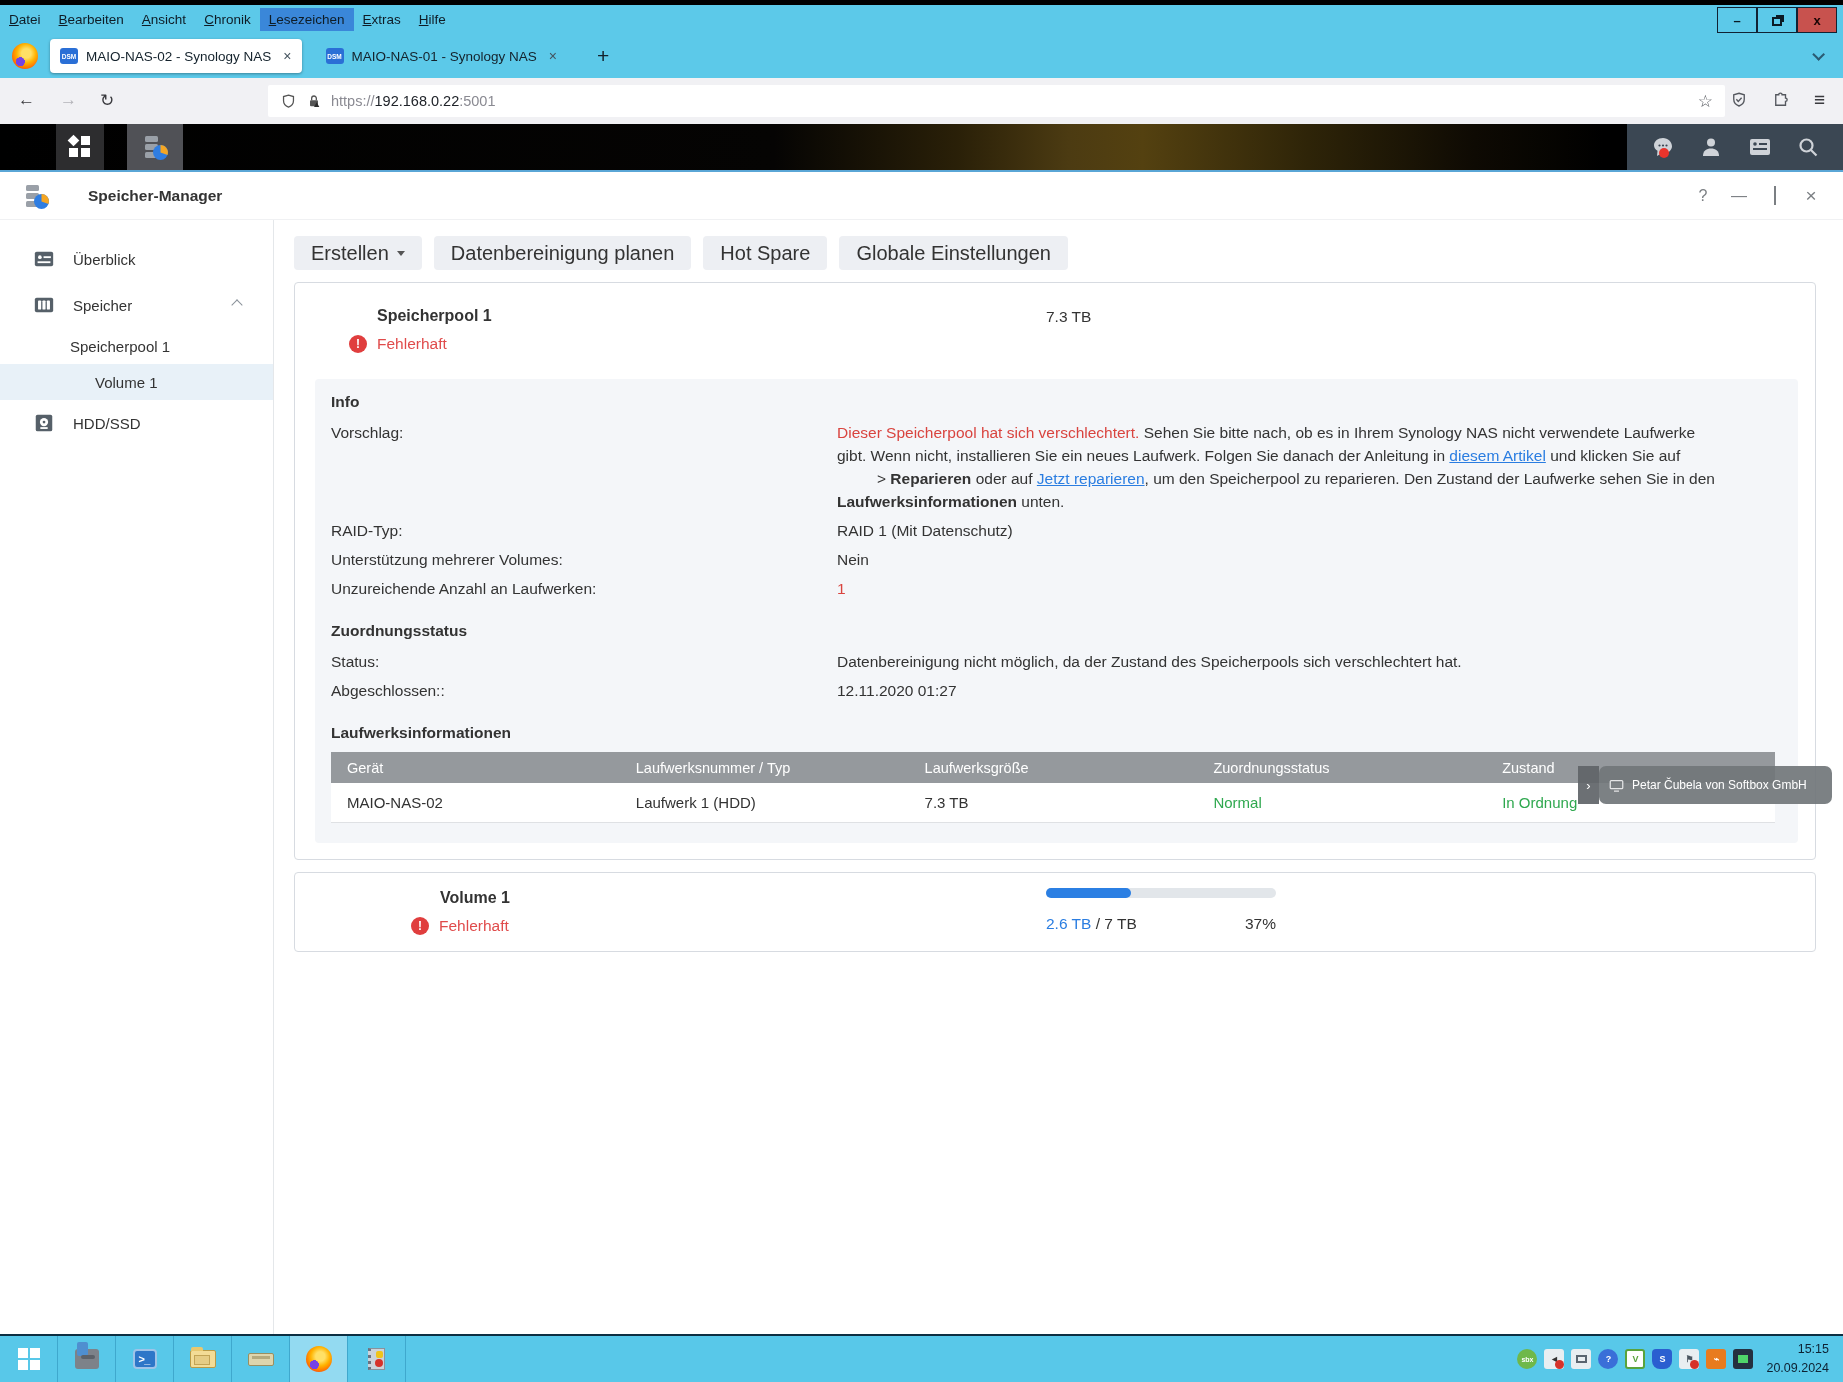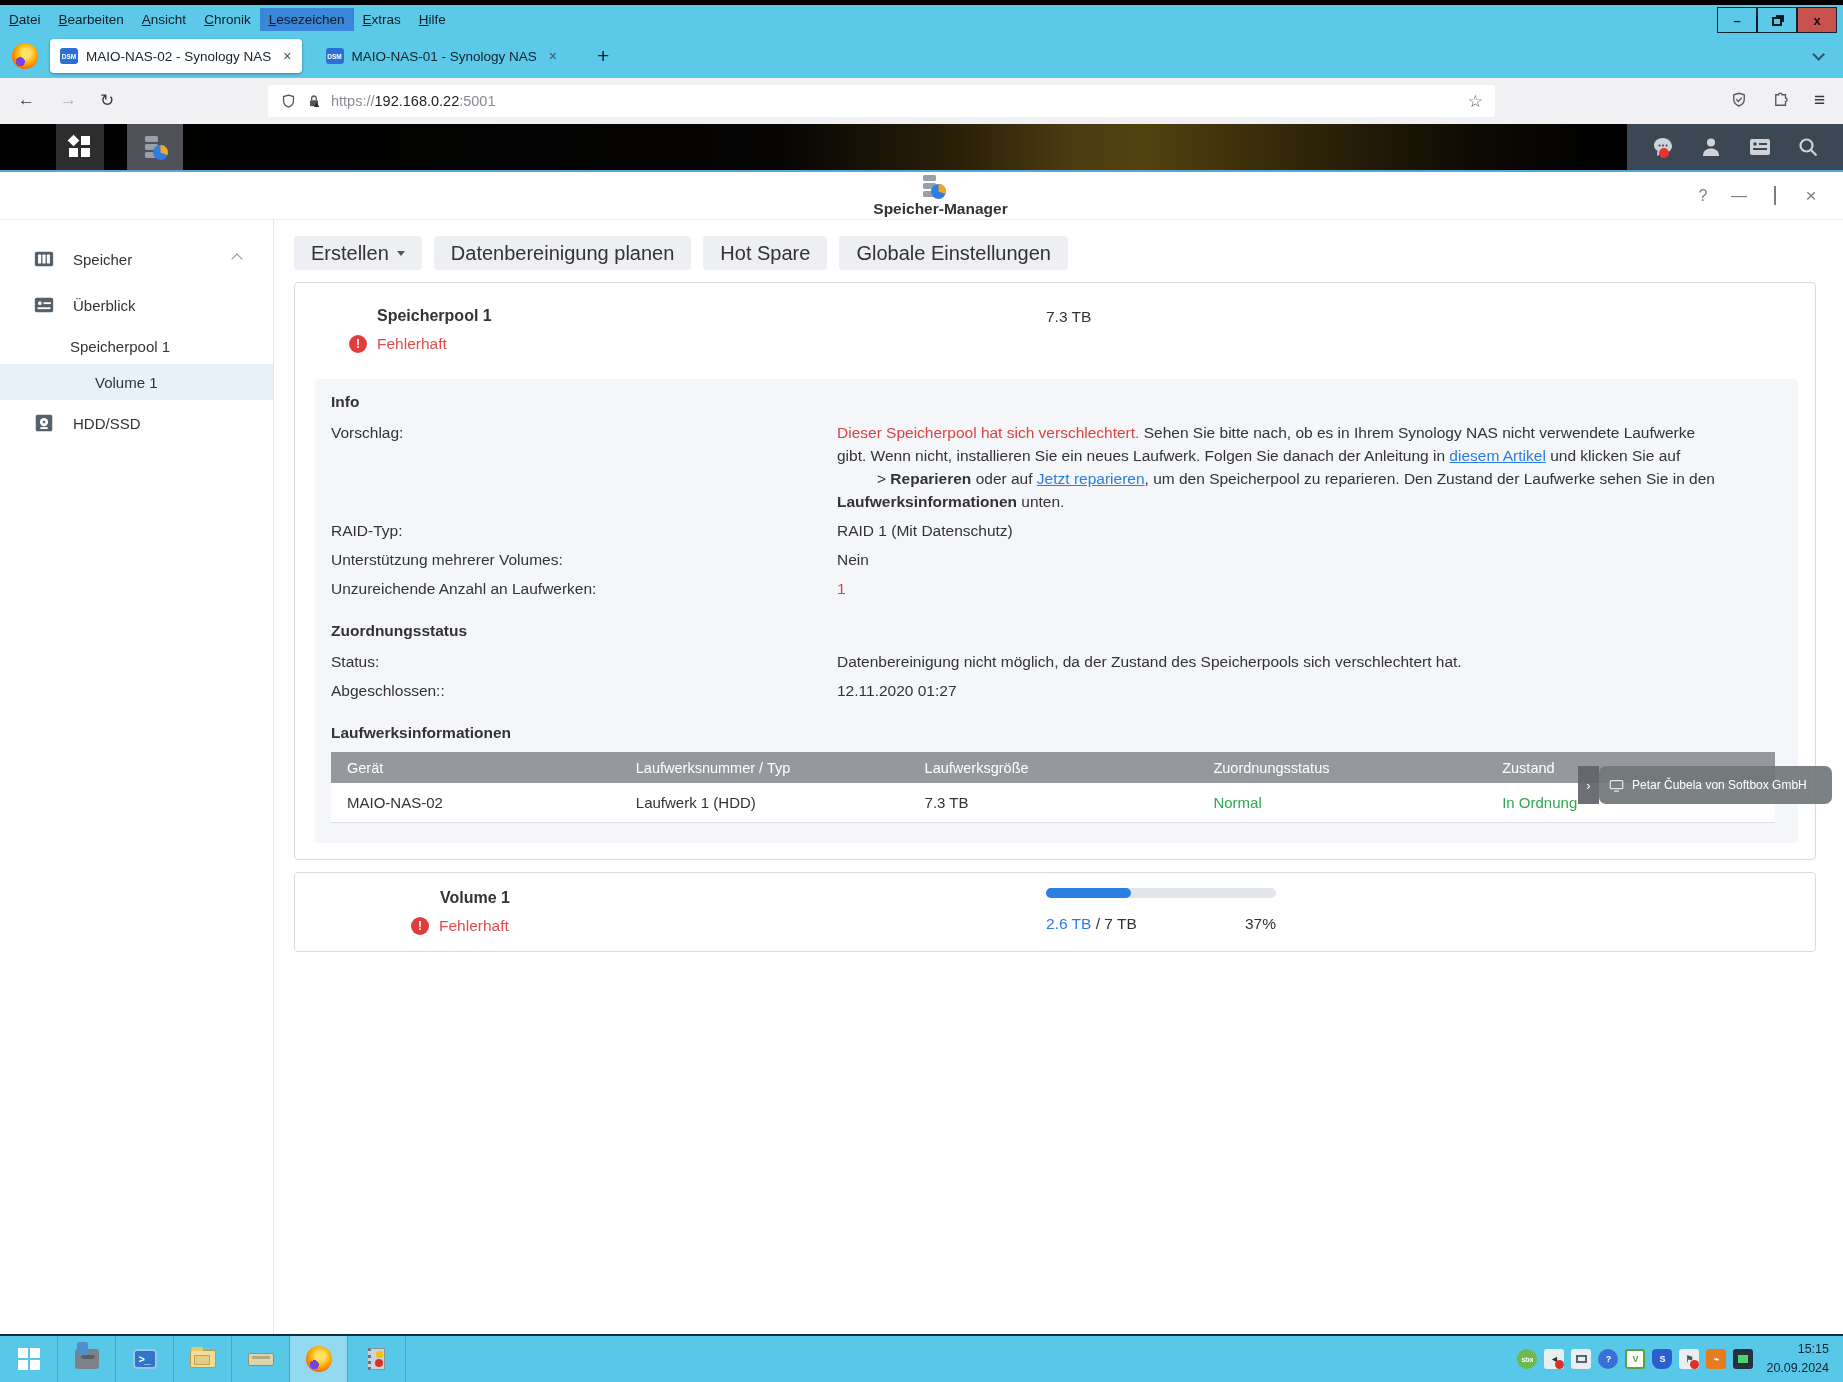--- a/index.html
+++ b/index.html
@@ -29,21 +29,21 @@
   .tab.active { background:#fff; box-shadow:0 1px 3px rgba(0,0,0,.35); }
   .dsm-fav { width:18px; height:16px; background:#2a6fd6; border-radius:3px; color:#fff;
     font-size:6.5px; font-weight:bold; display:flex; align-items:center; justify-content:center; flex:none; }
   .tab-close { font-size:14px; color:#44535e; margin-left:4px; }
   .newtab { font-size:21px; color:#14222c; margin-left:16px; }
   .tab-chevron { margin-left:auto; margin-right:22px; width:9px; height:9px;
     border-right:2px solid #2a5a72; border-bottom:2px solid #2a5a72; transform:rotate(45deg) translateY(-3px); }
 
   .addressbar { position:absolute; top:78px; left:0; right:0; height:46px; background:#f1f1f4; }
   .nav-ico { position:absolute; top:12px; font-size:17px; color:#3a3a3e; }
-  .urlbar { position:absolute; left:268px; top:7px; width:1227px; height:32px; background:#fff;
+  .urlbar { position:absolute; left:268px; top:7px; width:1457px; height:32px; background:#fff;
     border-radius:2px; display:flex; align-items:center; padding:0 12px; gap:9px; }
   .url-text { font-size:14.5px; }
   .url-dim { color:#8a8a92; }
   .url-host { color:#20242a; }
   .star { margin-left:auto; font-size:17px; color:#55585e; }
   .ab-right { position:absolute; top:11px; right:18px; display:flex; gap:24px; align-items:center; }
 
   
   .dsm-bar { position:absolute; top:124px; left:0; right:0; height:46px;
     background:linear-gradient(90deg,#000 0%,#050403 42%,#2a2008 52%,#4c3b12 58%,#544110 62%,#2e2408 71%,#0e0a03 80%,#000 87%); }
@@ -53,21 +53,21 @@
   .grid-ico { width:22px; height:22px; display:grid; grid-template-columns:9px 9px; grid-template-rows:9px 9px; gap:3px; }
   .grid-ico i { background:#fff; display:block; }
   .grid-ico i:first-child { transform:rotate(45deg) scale(.92); }
   .dsm-right { position:absolute; right:0; top:0; width:216px; height:46px; background:#3b4753;
     display:flex; align-items:center; justify-content:space-evenly; }
   .badge-dot { position:absolute; width:10px; height:10px; border-radius:50%; background:#e8342c; left:9px; bottom:1px; }
 
   
   .dsm-window { position:absolute; top:170px; left:0; right:0; bottom:48px; background:#fff;
     border-top:2px solid #5aa6d6; }
-  .titlebar { position:relative; height:48px; display:flex; align-items:center; border-bottom:1px solid #f0f1f3;flex-direction:column; }
+  .titlebar { position:relative; height:48px; display:flex; align-items:center; border-bottom:1px solid #f0f1f3; }
   .titlebar .app-ico { margin-left:22px; }
   .title-text { margin-left:38px; font-weight:bold; font-size:15.5px; color:#333; }
   .tb-controls { position:absolute; right:14px; top:0; height:48px; display:flex; align-items:center; }
   .tbc { width:36px; text-align:center; color:#7b7f83; font-size:16px; }
   .restore-sm { width:11px; height:10px; border:1.5px solid #7b7f83; box-shadow:3px -3px 0 -1px #7b7f83; margin:5px auto 0; }
 
   .window-body { position:absolute; top:48px; bottom:0; left:0; right:0; display:flex; }
   .sidebar { width:274px; flex:none; border-right:1px solid #e4e7ea; padding-top:16px; font-size:15px; }
   .side-item { height:46px; display:flex; align-items:center; padding-left:33px; gap:18px; position:relative; }
   .side-sub { height:36px; display:flex; align-items:center; padding-left:70px; }
@@ -297,35 +297,35 @@
       <span class="tbc" style="font-size:19px;">×</span>
     </div>
   </div>
 
   <div class="window-body">
 
     <div class="sidebar">
       <div class="side-item">
         <svg width="22" height="22" viewBox="0 0 24 24">
           <rect x="2" y="4" width="20" height="16" rx="2" fill="#566069"></rect>
+          <circle cx="7.5" cy="10" r="2" fill="#fff"></circle>
+          <rect x="11.5" y="9" width="8" height="2" fill="#fff"></rect>
+          <rect x="5" y="14.5" width="14" height="2" fill="#fff"></rect>
+        </svg>
+        <span>Überblick</span>
+      </div>
+      <div class="side-item">
+        <svg width="22" height="22" viewBox="0 0 24 24">
+          <rect x="2" y="4" width="20" height="16" rx="2" fill="#566069"></rect>
           <rect x="5.5" y="7" width="3.4" height="10" rx="1" fill="#fff"></rect>
           <rect x="10.3" y="7" width="3.4" height="10" rx="1" fill="#fff"></rect>
           <rect x="15.1" y="7" width="3.4" height="10" rx="1" fill="#fff"></rect>
         </svg>
         <span>Speicher</span>
         <i class="chev-up"></i>
-      </div>
-      <div class="side-item">
-        <svg width="22" height="22" viewBox="0 0 24 24">
-          <rect x="2" y="4" width="20" height="16" rx="2" fill="#566069"></rect>
-          <circle cx="7.5" cy="10" r="2" fill="#fff"></circle>
-          <rect x="11.5" y="9" width="8" height="2" fill="#fff"></rect>
-          <rect x="5" y="14.5" width="14" height="2" fill="#fff"></rect>
-        </svg>
-        <span>Überblick</span>
       </div>
       <div class="side-sub">
         <span>Speicherpool 1</span>
       </div>
       <div class="side-sub2 selected">
         <span>Volume 1</span>
       </div>
       <div class="side-item">
         <svg width="22" height="22" viewBox="0 0 24 24">
           <rect x="3" y="3" width="18" height="18" rx="2" fill="#566069"></rect>

